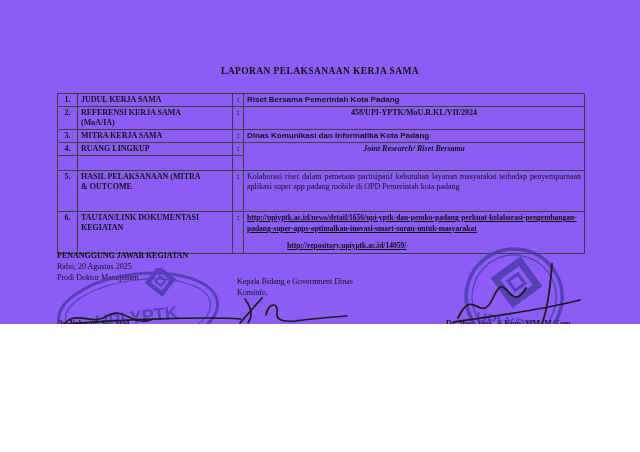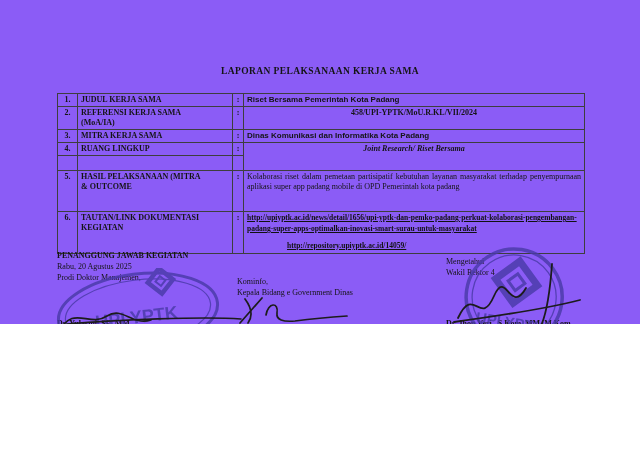--- a/index.html
+++ b/index.html
@@ -112,31 +112,27 @@
   </div>
   <div class="sigblock" style="left:57px;top:319px;width:190px;">
     <div class="sig-name">Dr. Yulasmi, SE, MM</div>
     <div class="nidn-line">
       <span>NIDN :</span>
       <span class="hand">1014072501</span>
     </div>
   </div>
 
   <div class="sigblock" style="left:237px;top:277px;width:180px;">
+    <div>Kepala Bidang e Government Dinas</div>
     <div>Kominfo,</div>
-    <div>Kepala Bidang e Government Dinas</div>
   </div>
   <div class="sigblock" style="left:237px;top:326px;width:180px;">
     <div class="sig-name">Nur Hakim, S. ST, MT</div>
   </div>
 
-  <div class="sigblock" style="left:446px;top:257px;width:150px;">
-    <div>Mengetahui</div>
-    <div>Wakil Rektor 4</div>
-  </div>
   <div class="sigblock" style="left:446px;top:319px;width:170px;">
     <div class="sig-name">Dr. Jhon Veri , S.Kom, MM, M.Kom</div>
     <div class="nidn-line">NIDN. 1008077101</div>
   </div>
 
   <svg class="stamp" style="left:52px;top:268px;" width="172" height="88" viewBox="0 0 172 88">
     <g transform="rotate(-7 86 44)" stroke="#4a3aa8" fill="none">
       <ellipse cx="86" cy="44" rx="80" ry="38" stroke-width="3"></ellipse>
       <ellipse cx="86" cy="44" rx="73" ry="32" stroke-width="1.2"></ellipse>
       <g transform="translate(112,16) rotate(45)">

